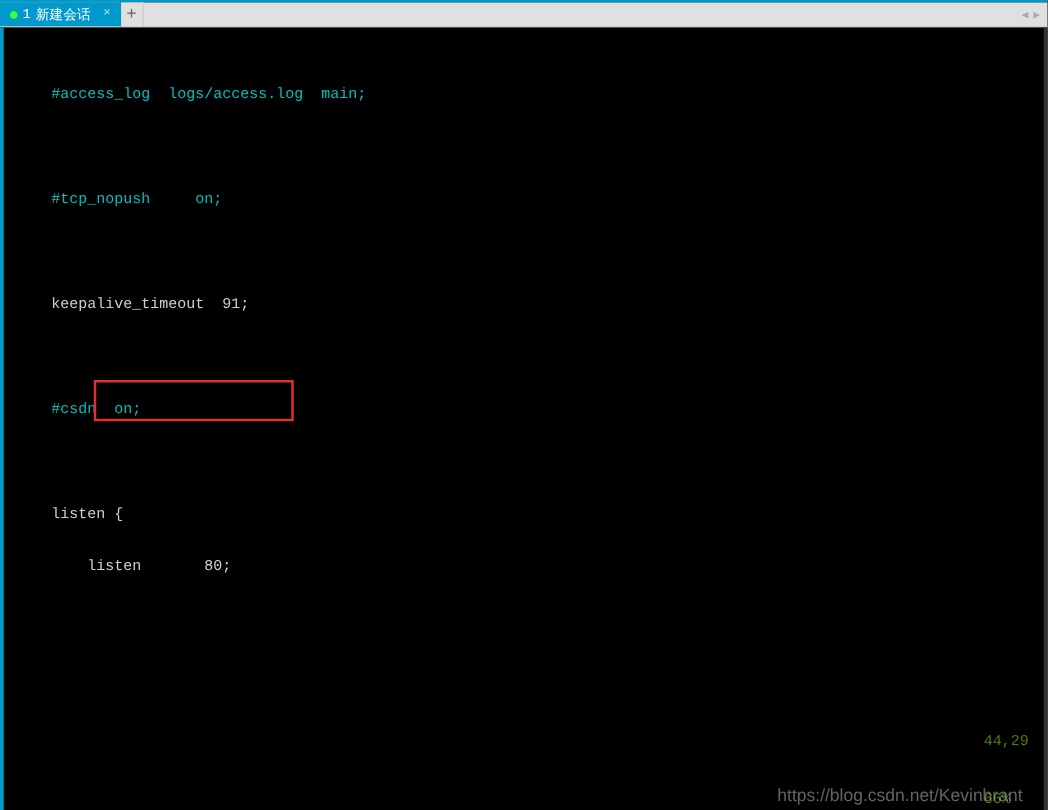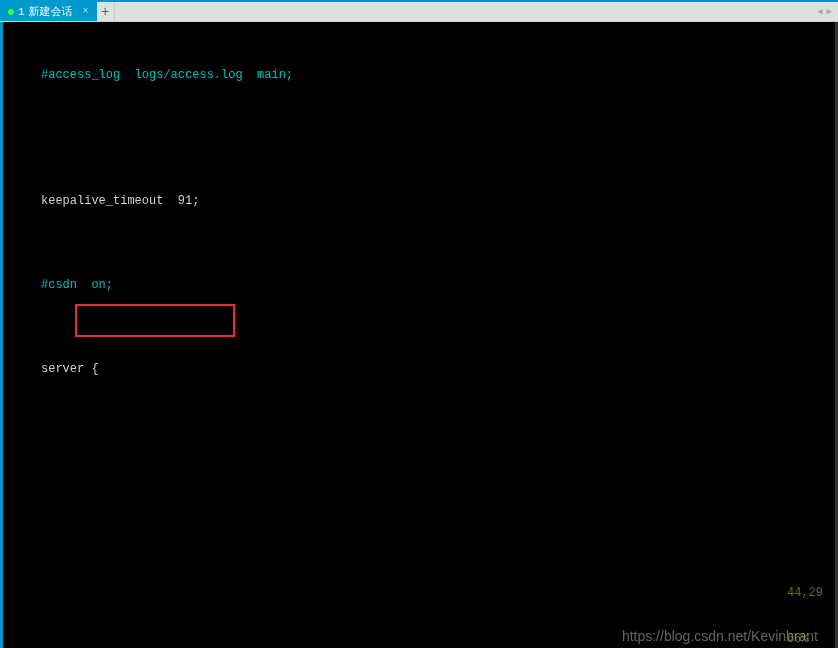--- a/index.html
+++ b/index.html
@@ -142,26 +142,28 @@
     <div class="nav-arrows">
       <span>◀</span>
       <span>▶</span>
     </div>
   </div>
 
   <div class="editor">
     <div class="code-content">
       <div class="line comment">#access_log  logs/access.log  main;</div>
       <div class="line"></div>
+      <div class="line comment">#tcp_nopush     on;</div>
       <div class="line"></div>
       <div class="line plain">keepalive_timeout  91;</div>
       <div class="line"></div>
       <div class="line comment">#csdn  on;</div>
       <div class="line"></div>
-      <div class="line plain">server {</div>
+      <div class="line plain">listen {</div>
+      <div class="line plain">    listen       80;</div>
       <div class="line"></div>
       
       
       
       
       
       
       
       
       

